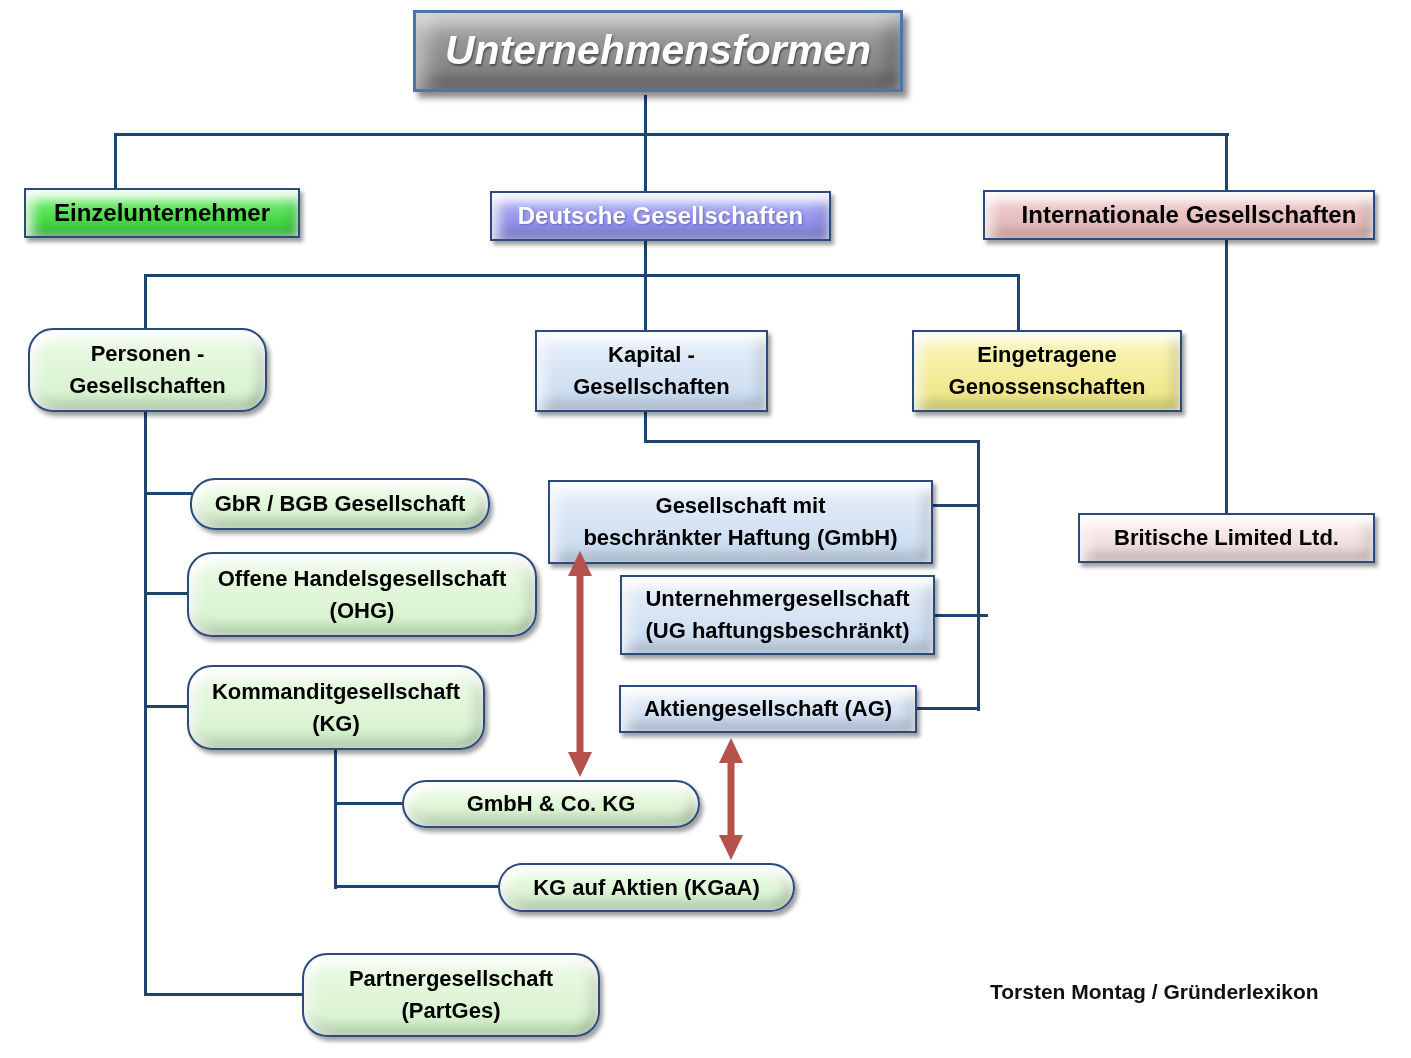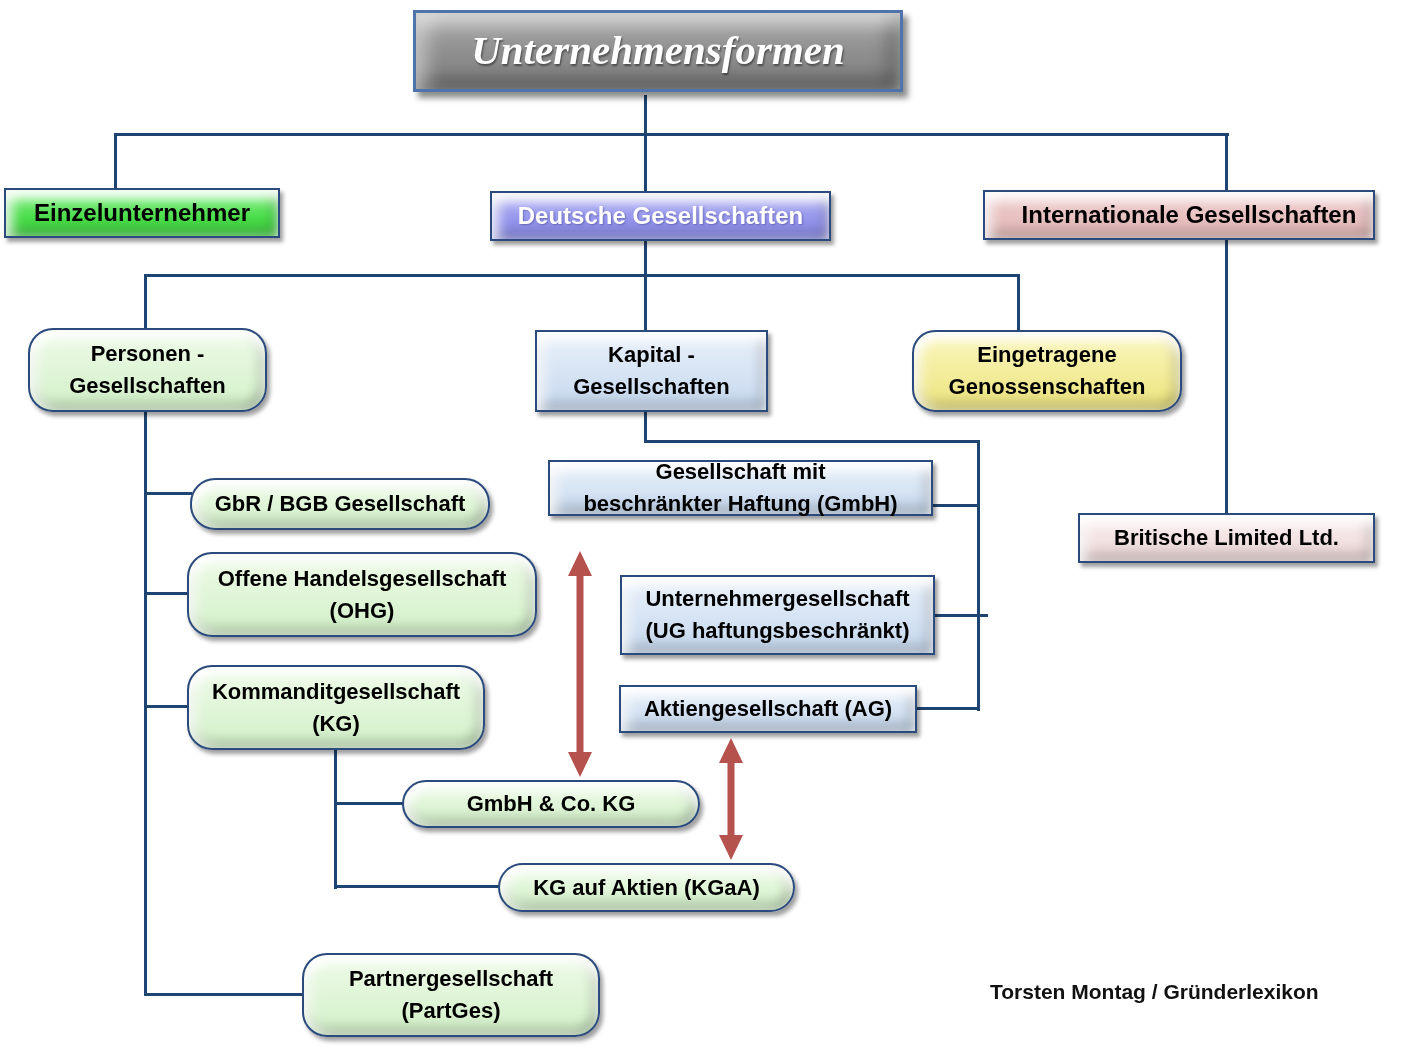--- a/index.html
+++ b/index.html
@@ -40,21 +40,21 @@
       inset 14px 0 16px rgba(255,255,255,.32),
       inset 0 -12px 16px rgba(0,0,0,.28),
       inset -14px 0 16px rgba(0,0,0,.22);
     text-shadow:1px 2px 2px rgba(0,0,0,.45);
   }
   .theme-green{background:linear-gradient(180deg,#8df28d,#4add4a 60%,#3ed43e);}
   .theme-purple{background:linear-gradient(180deg,#b8b8f5,#9494ec 60%,#8a8aea);color:#fff;text-shadow:1px 1px 2px rgba(70,70,140,.55);text-align:right;}
   .theme-rose{background:linear-gradient(180deg,#f0cfcf,#e2b6b6);padding-left:20px;}
   .theme-palegreen{background:linear-gradient(180deg,#effbe9,#d2f0c8);border-radius:25px;}
   .theme-paleblue{background:linear-gradient(180deg,#eaf1fa,#c5d8ee);}
-  .theme-yellow{background:linear-gradient(180deg,#fbf7c0,#ece37c);border-radius:23px;}
+  .theme-yellow{background:linear-gradient(180deg,#fbf7c0,#ece37c);}
   .theme-palepink{background:linear-gradient(180deg,#fbf0f0,#ecd6d6);}
   
   .arrows{position:absolute;left:0;top:0;pointer-events:none;}
   .arrow line{stroke:var(--color-arrow);stroke-width:7;}
   .arrow polygon{fill:var(--color-arrow);}
   .credit{
     position:absolute;left:990px;top:980px;width:395px;
     text-align:left;font-size:21px;font-weight:bold;color:#111;
   }
 </style>
@@ -81,23 +81,23 @@
   <div class="cl v" style="left:334px;top:750px;height:139px;"></div>
   <div class="cl h" style="left:334px;top:802px;width:70px;"></div>
   <div class="cl h" style="left:334px;top:885px;width:166px;"></div>
   <div class="cl v" style="left:644px;top:412px;height:31px;"></div>
   <div class="cl h" style="left:644px;top:440px;width:336px;"></div>
   <div class="cl v" style="left:977px;top:440px;height:271px;"></div>
   <div class="cl h" style="left:933px;top:504px;width:47px;"></div>
   <div class="cl h" style="left:935px;top:614px;width:53px;"></div>
   <div class="cl h" style="left:915px;top:707px;width:65px;"></div>
 
-  <div class="box theme-title" style="left:413px;top:10px;width:490px;height:82px;font-family:Liberation Serif, serif;">Unternehmensformen</div>
+  <div class="box theme-title" style="left:413px;top:10px;width:490px;height:82px;">Unternehmensformen</div>
 
-  <div class="box theme-green fs-lg" style="left:4px;top:188px;width:276px;height:50px;">Einzelunternehmer</div>
+  <div class="box theme-green fs-lg" style="left:24px;top:188px;width:276px;height:50px;">Einzelunternehmer</div>
 
   <div class="box theme-purple fs-lg" style="left:490px;top:191px;width:341px;height:50px;">Deutsche Gesellschaften</div>
 
   <div class="box theme-rose fs-lg" style="left:983px;top:190px;width:392px;height:50px;">Internationale Gesellschaften</div>
 
   <div class="box theme-palegreen" style="left:28px;top:328px;width:239px;height:84px;">Personen -
 Gesellschaften</div>
 
   <div class="box theme-paleblue" style="left:535px;top:330px;width:233px;height:82px;">Kapital -
 Gesellschaften</div>
@@ -106,21 +106,21 @@
 Genossenschaften</div>
 
   <div class="box theme-palegreen" style="left:190px;top:468px;width:300px;height:52px;margin-top:10px;">GbR / BGB Gesellschaft</div>
 
   <div class="box theme-palegreen" style="left:187px;top:552px;width:350px;height:85px;">Offene Handelsgesellschaft
 (OHG)</div>
 
   <div class="box theme-palegreen" style="left:187px;top:665px;width:298px;height:85px;">Kommanditgesellschaft
 (KG)</div>
 
-  <div class="box theme-paleblue" style="left:548px;top:460px;width:385px;height:56px;">Gesellschaft mit
+  <div class="box theme-paleblue" style="left:548px;top:480px;width:385px;height:84px;">Gesellschaft mit
 beschränkter Haftung (GmbH)</div>
 
   <div class="box theme-paleblue" style="left:620px;top:575px;width:315px;height:80px;">Unternehmergesellschaft
 (UG haftungsbeschränkt)</div>
 
   <div class="box theme-palegreen" style="left:402px;top:780px;width:298px;height:48px;">GmbH &amp; Co. KG</div>
 
   <div class="box theme-paleblue" style="left:619px;top:685px;width:298px;height:48px;">Aktiengesellschaft (AG)</div>
 
   <div class="box theme-palegreen" style="left:498px;top:863px;width:297px;height:49px;">KG auf Aktien (KGaA)</div>

